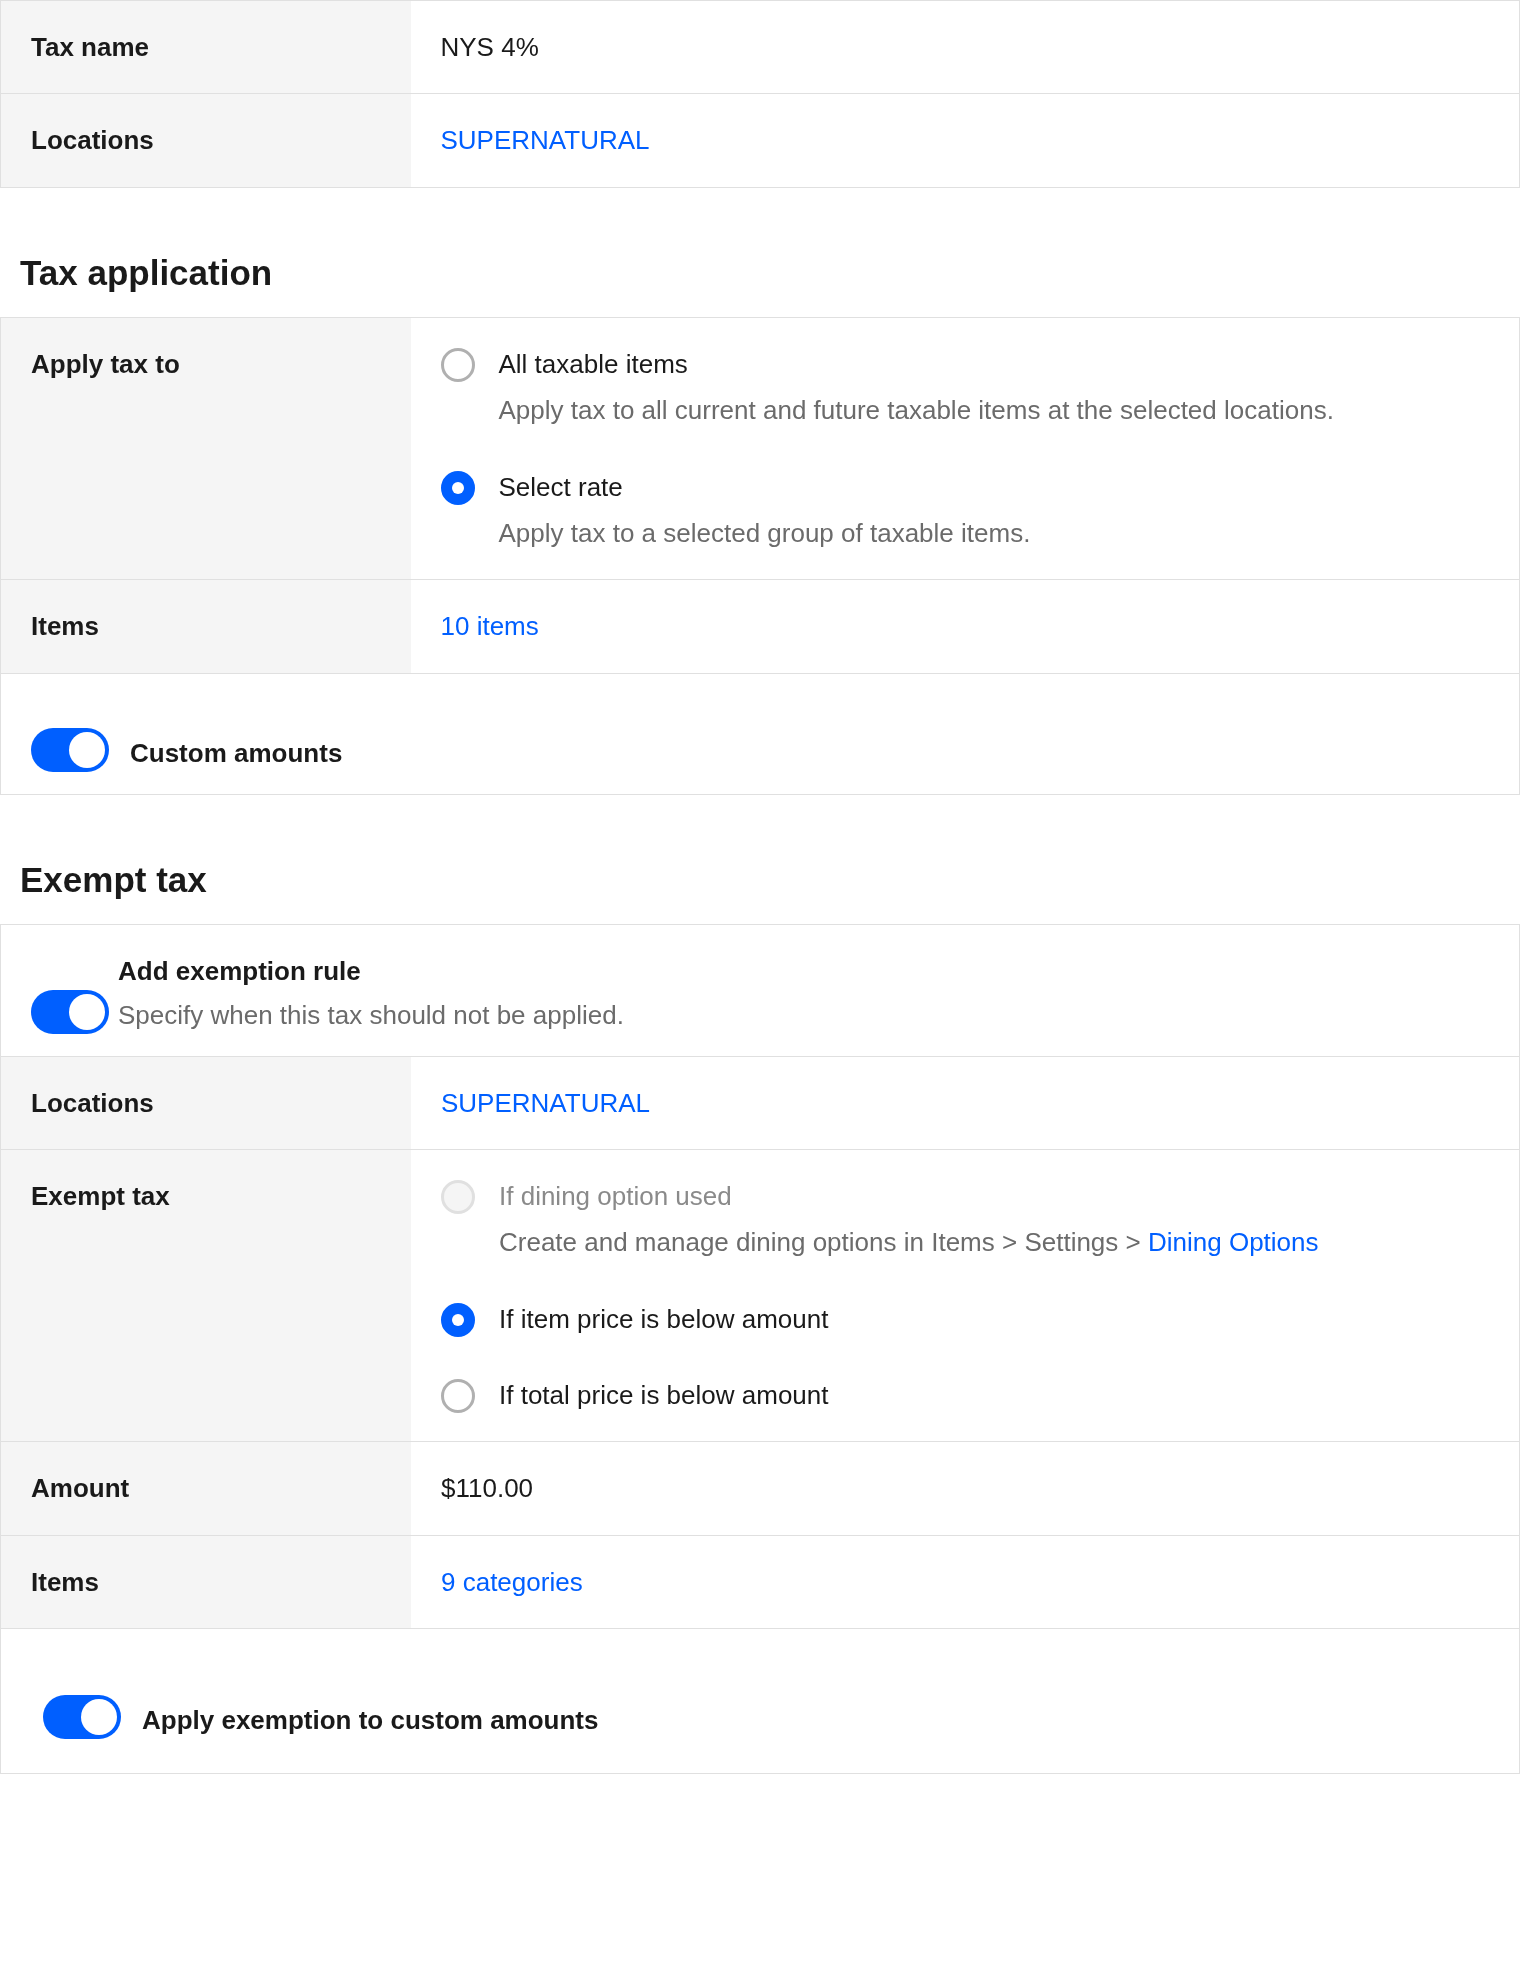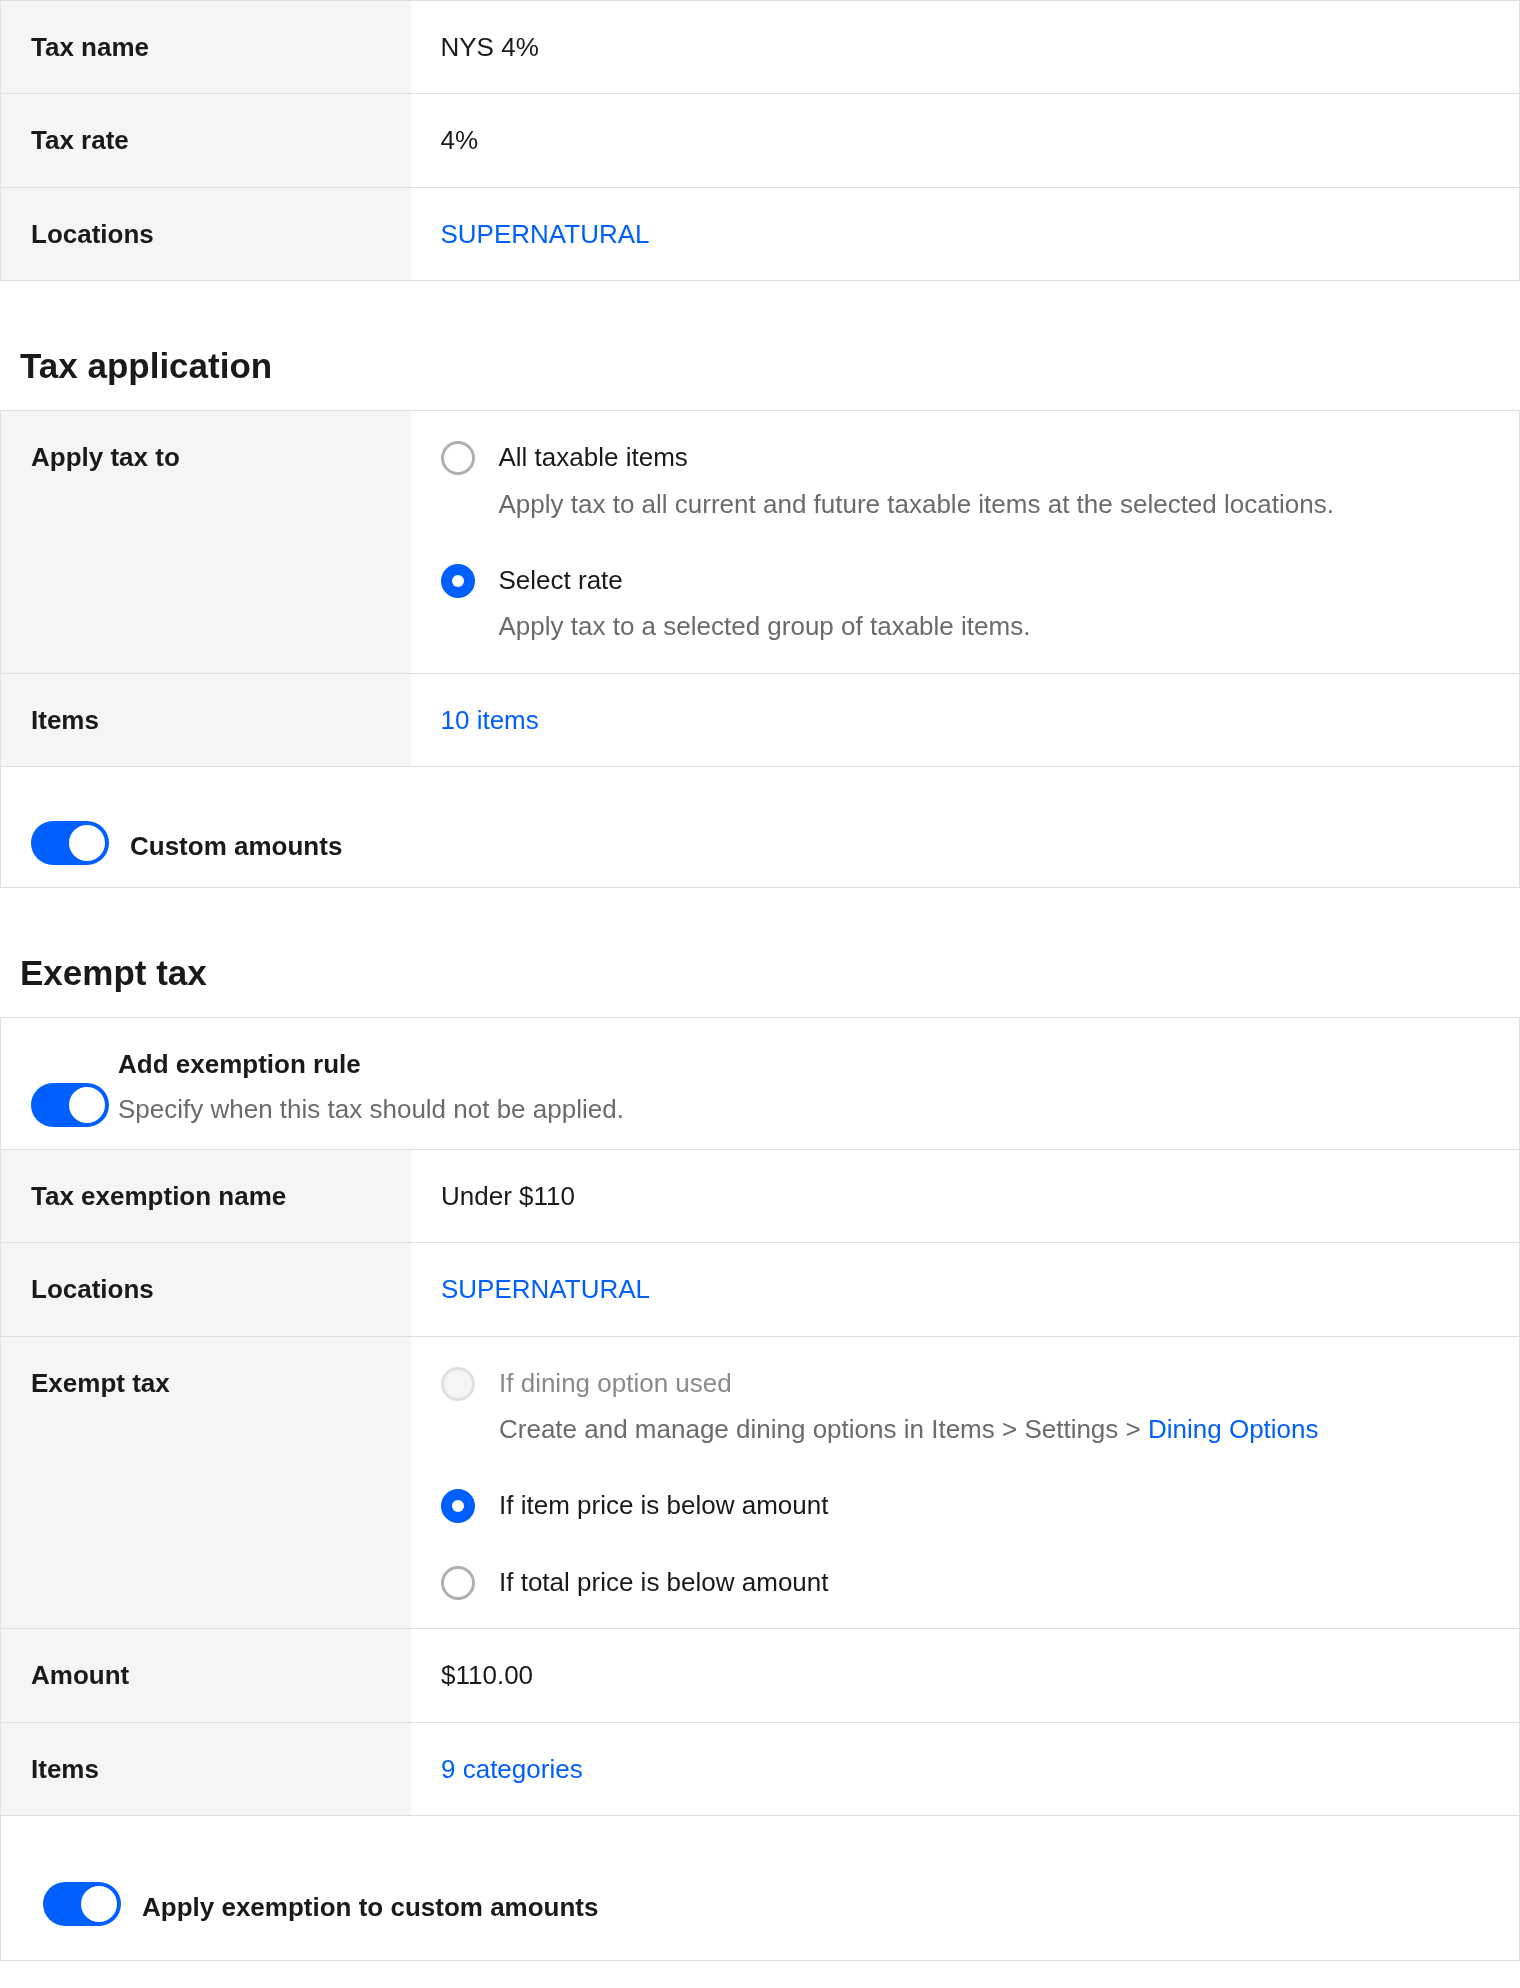--- a/index.html
+++ b/index.html
@@ -87,24 +87,20 @@
 </style>
 </head>
 <body>
 
 <div class="section">
 <table class="grid top-table">
   <tbody>
     <tr>
       <td class="label-cell">Tax name</td>
       <td class="value-cell">NYS 4%</td>
-    </tr>
-    <tr>
-      <td class="label-cell">Tax rate</td>
-      <td class="value-cell">4%</td>
     </tr>
     <tr>
       <td class="label-cell">Locations</td>
       <td class="value-cell"><span class="link">SUPERNATURAL</span></td>
     </tr>
   </tbody>
 </table>
 </div>
 
 <div class="section">
@@ -154,24 +150,20 @@
     <div class="exempt-header">
       <div class="toggle"></div>
       <div>
         <div class="toggle-label">Add exemption rule</div>
         <div class="toggle-desc">Specify when this tax should not be applied.</div>
       </div>
     </div>
     <table class="grid" style="border-left:none;border-right:none;border-bottom:none;">
       <tbody>
         <tr>
-          <td class="label-cell">Tax exemption name</td>
-          <td class="value-cell">Under $110</td>
-        </tr>
-        <tr>
           <td class="label-cell">Locations</td>
           <td class="value-cell"><span class="link">SUPERNATURAL</span></td>
         </tr>
         <tr>
           <td class="label-cell">Exempt tax</td>
           <td class="value-cell">
             <div class="radio-group">
               <div class="radio-option">
                 <div class="radio disabled"></div>
                 <div>

